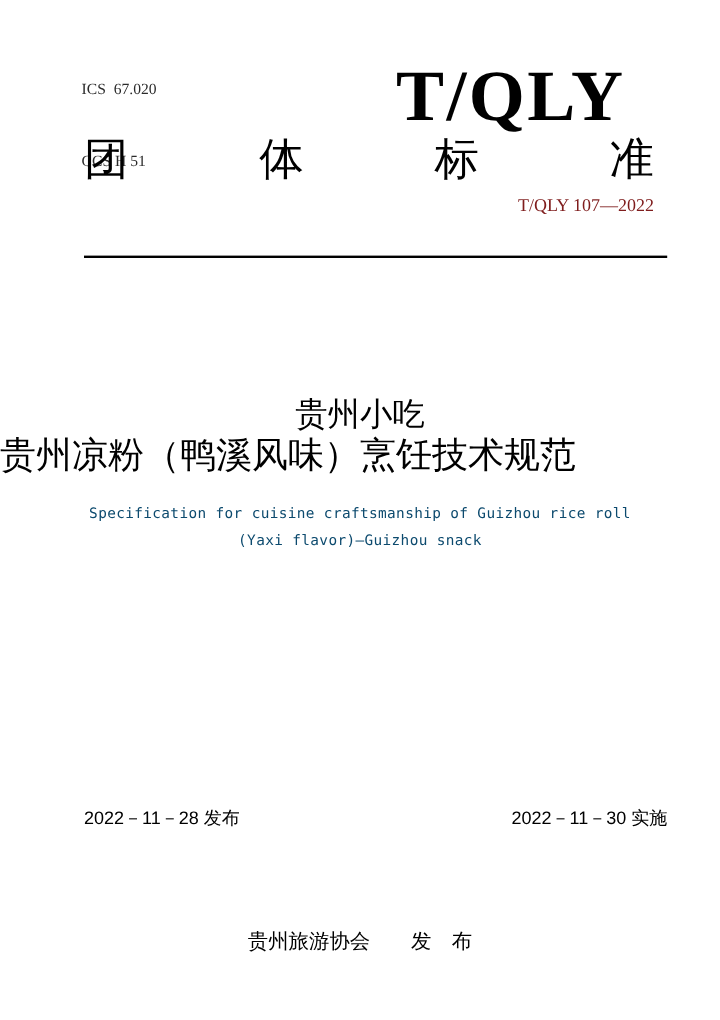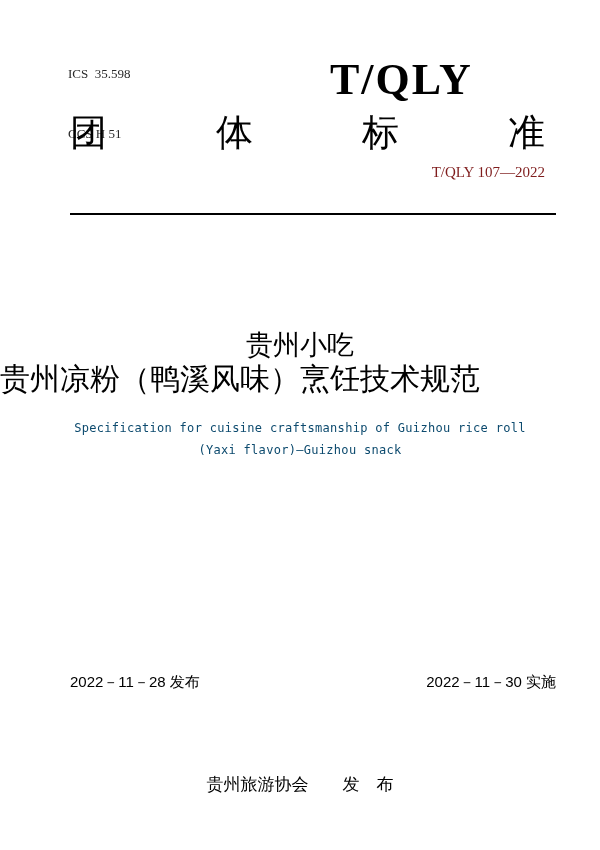--- a/index.html
+++ b/index.html
@@ -27,21 +27,21 @@
     color: #2a2a2a;
     white-space: pre;
   }
   
   .logo {
     position: absolute;
     left: 330px;
     top: 48px;
     font-family: "Liberation Serif", serif;
     font-weight: 700;
-    font-size: 44px;
+    font-size: 60px;
     line-height: 64px;
     letter-spacing: 2px;
     color: #000000;
   }
   
   .banner {
     position: absolute;
     left: 70px;
     top: 112px;
     width: 475px;
@@ -128,21 +128,21 @@
     color: #000000;
     white-space: pre;
   }
 </style>
 </head>
 <body>
 
 <div class="page">
 
   <div class="ics-block">
-    <div>ICS  35.598</div>
+    <div>ICS  67.020</div>
     <div>CCS H 51</div>
   </div>
 
   <div class="logo">T/QLY</div>
 
   <div class="banner">
     <span>团</span>
     <span>体</span>
     <span>标</span>
     <span>准</span>

